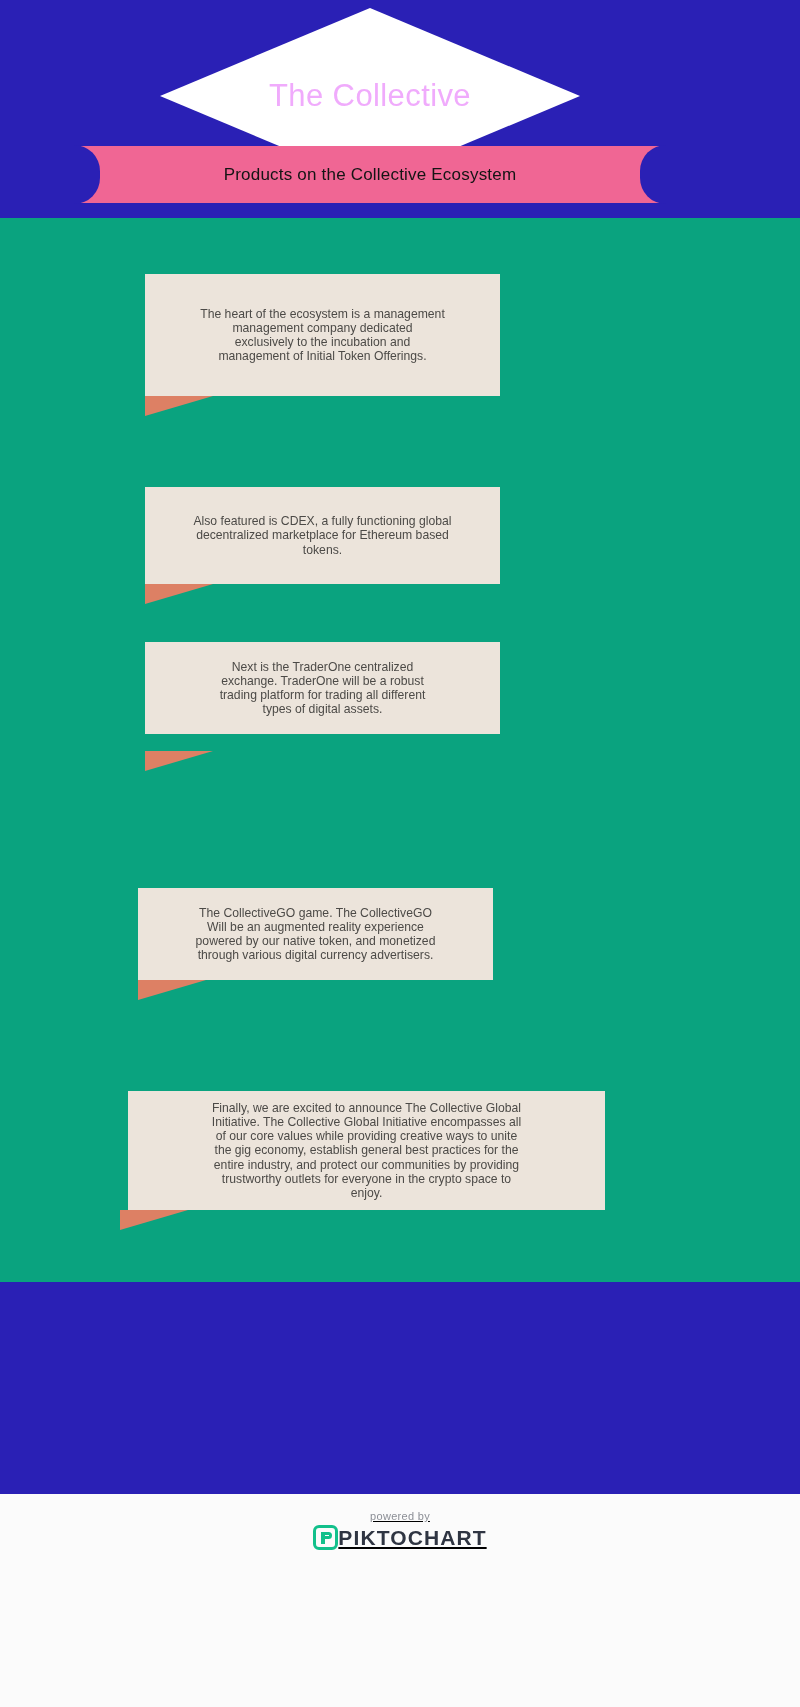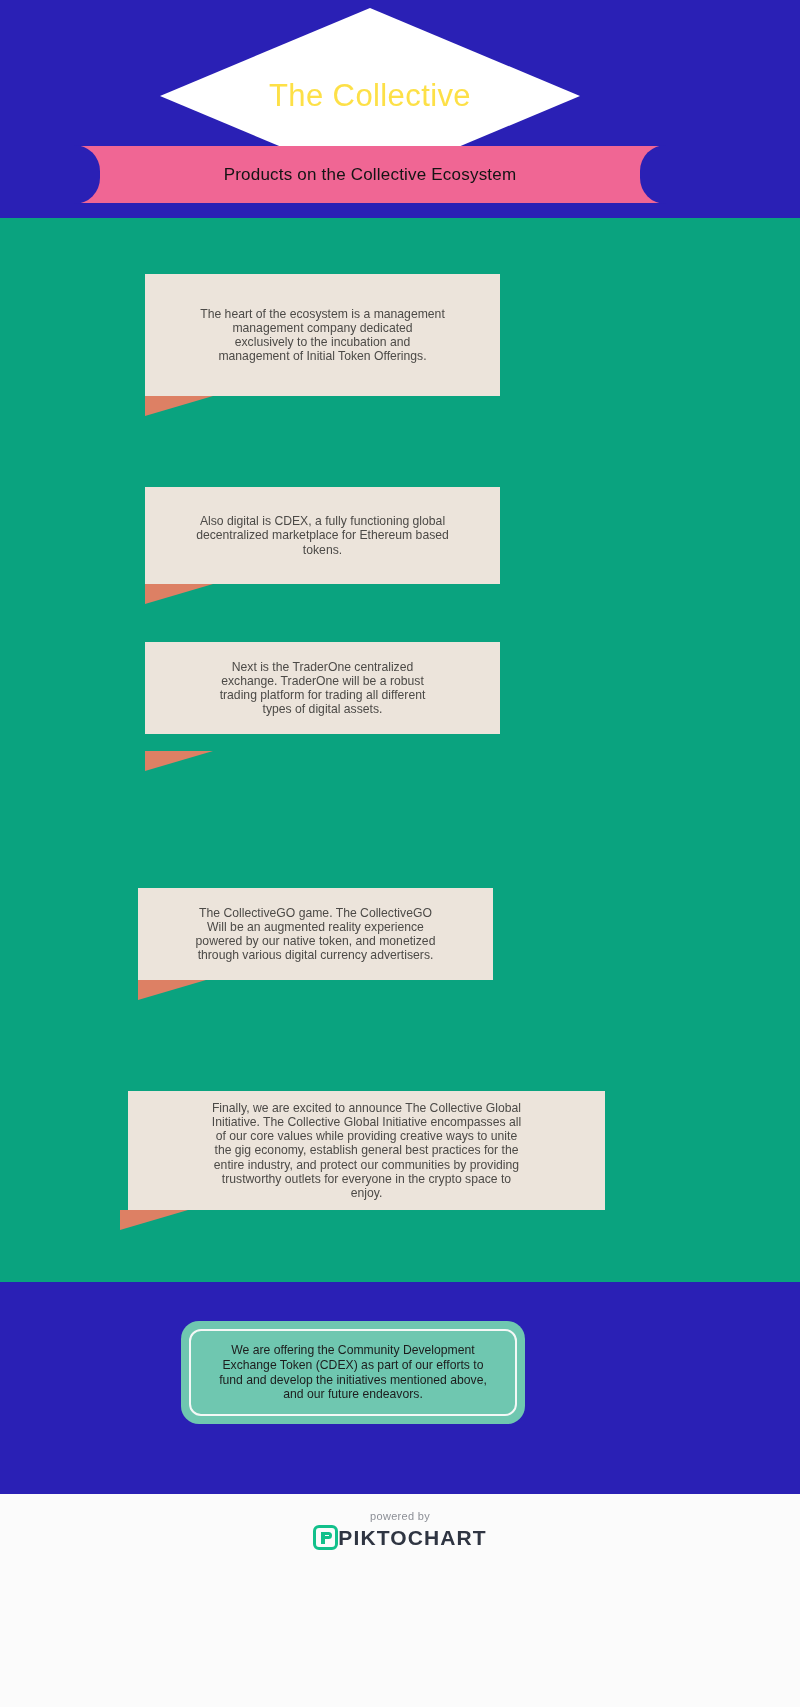--- a/index.html
+++ b/index.html
@@ -39,21 +39,21 @@
   }
   .diamond-title {
     position: absolute;
     left: 160px; top: 8px;
     width: 420px; height: 176px;
     display: flex;
     align-items: center;
     justify-content: center;
     font-size: 31px;
     font-weight: 400;
-    color: #fde047;
+    color: #f0abfc;
     letter-spacing: 0.4px;
   }
   .ribbon-wrap {
     position: absolute;
     left: 75px; top: 146px;
     width: 590px; height: 46px;
   }
   .ribbon {
     position: absolute;
     left: 0; top: 0;
@@ -156,20 +156,21 @@
     width: 800px; height: 213px;
     background: #fbfbfb;
   }
   .footer-inner {
     position: absolute;
     left: 0; top: 16px;
     width: 800px;
     display: flex;
     flex-direction: column;
     align-items: center;
+    text-decoration: underline;
   }
   .powered-by {
     font-size: 11px;
     color: #8c8f96;
     letter-spacing: 0.3px;
     margin-bottom: 3px;
   }
   .logo-row {
     display: flex;
     align-items: center;
@@ -226,21 +227,21 @@
 
   <div class="card" style="left:145px; top:274px; width:355px; height:122px;">
     <div class="card-text">The heart of the ecosystem is a management
 management company dedicated
 exclusively to the incubation and
 management of Initial Token Offerings.</div>
   </div>
   <div class="tail" style="left:145px; top:396px;"></div>
 
   <div class="card" style="left:145px; top:487px; width:355px; height:97px;">
-    <div class="card-text">Also digital is CDEX, a fully functioning global
+    <div class="card-text">Also featured is CDEX, a fully functioning global
 decentralized marketplace for Ethereum based
 tokens.</div>
   </div>
   <div class="tail" style="left:145px; top:584px;"></div>
 
   <div class="card" style="left:145px; top:642px; width:355px; height:92px;">
     <div class="card-text">Next is the TraderOne centralized
 exchange. TraderOne will be a robust
 trading platform for trading all different
 types of digital assets.</div>
@@ -260,28 +261,20 @@
 Initiative. The Collective Global Initiative encompasses all
 of our core values while providing creative ways to unite
 the gig economy, establish general best practices for the
 entire industry, and protect our communities by providing
 trustworthy outlets for everyone in the crypto space to
 enjoy.</div>
   </div>
   <div class="tail" style="left:120px; top:1210px;"></div>
 
   <div class="cta-section"></div>
-  <div class="cta-box">
-    <div class="cta-inner">
-      <div class="cta-text">We are offering the Community Development
-Exchange Token (CDEX) as part of our efforts to
-fund and develop the initiatives mentioned above,
-and our future endeavors.</div>
-    </div>
-  </div>
 
   <div class="footer">
     <div class="footer-inner">
       <div class="powered-by">powered by</div>
       <div class="logo-row">
         <div class="logo-mark"></div>
         <div class="logo-word">PIKTOCHART</div>
       </div>
     </div>
   </div>

